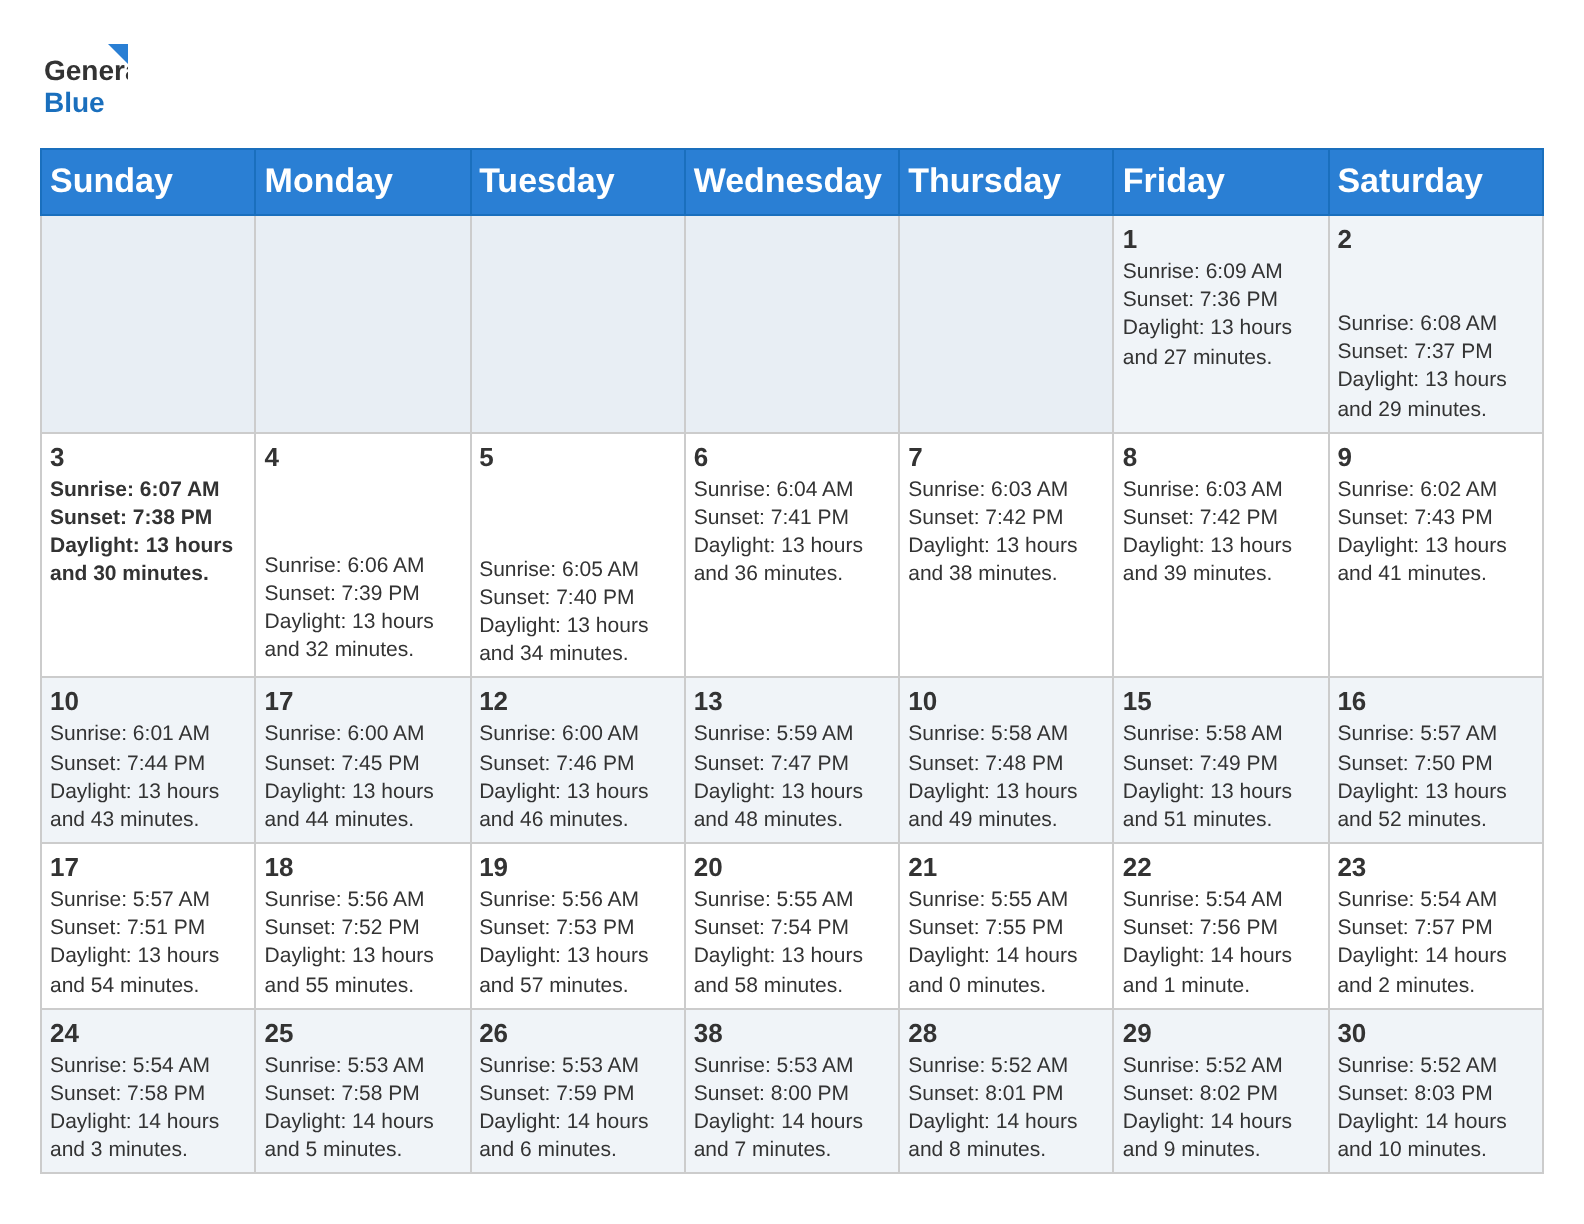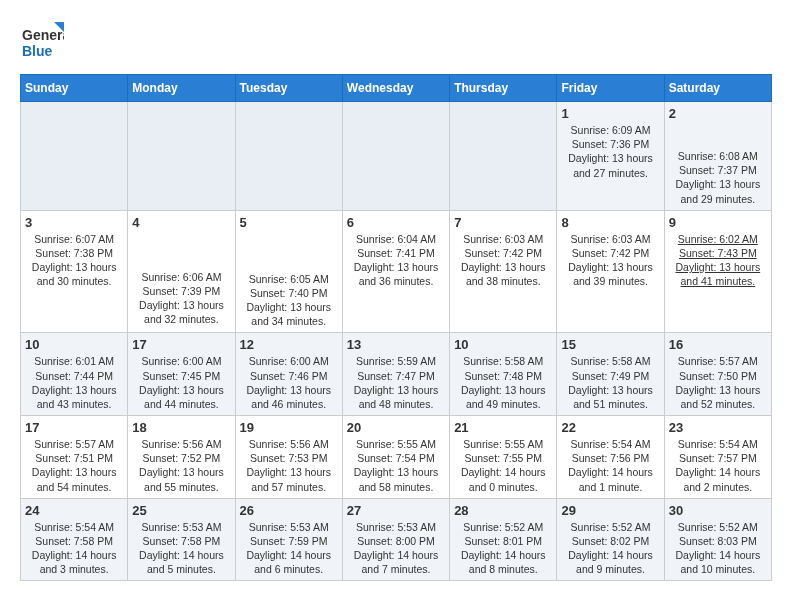--- a/index.html
+++ b/index.html
@@ -34,21 +34,21 @@
       color: #555;
     }
     .calendar {
       width: 100%;
       border-collapse: collapse;
       border: 1px solid #ccc;
     }
     .calendar th {
       background-color: #2a7fd4;
       color: white;
-      font-size: 12px;
+      font-size: 17px;
       padding: 6px 4px;
       border: 1px solid #1a6fbd;
       text-align: left;
     }
     .calendar td {
       border: 1px solid #ccc;
       vertical-align: top;
       padding: 4px;
       width: calc(100% / 7);
       min-height: 80px;
@@ -63,21 +63,20 @@
       font-size: 13px;
       font-weight: bold;
       color: #333;
       display: block;
       margin-bottom: 2px;
     }
     .day-info {
       color: #333;
       font-size: 10.5px;
       line-height: 1.35;
-      text-align: center;
     }
     .row-alt td {
       background: #f0f4f8;
     }
     .row-alt td.empty {
       background: #e8eef4;
     }
   </style>
 </head>
 <body>
@@ -126,21 +125,21 @@
           <span class="day-num">2</span>
           <div class="day-info" style="white-space: pre-line; margin-top: 28px;">Sunrise: 6:08 AM
 Sunset: 7:37 PM
 Daylight: 13 hours
 and 29 minutes.</div>
         </td>
       </tr>
       <tr>
         <td>
           <span class="day-num">3</span>
-          <div class="day-info" style="white-space: pre-line;">Sunrise: 6:07 AM
+          <div class="day-info" style="white-space: pre-line; font-weight: bold;">Sunrise: 6:07 AM
 Sunset: 7:38 PM
 Daylight: 13 hours
 and 30 minutes.</div>
         </td>
         <td>
           <span class="day-num">4</span>
           <div class="day-info" style="white-space: pre-line; margin-top: 40px;">Sunrise: 6:06 AM
 Sunset: 7:39 PM
 Daylight: 13 hours
 and 32 minutes.</div>
@@ -168,21 +167,21 @@
         </td>
         <td>
           <span class="day-num">8</span>
           <div class="day-info" style="white-space: pre-line;">Sunrise: 6:03 AM
 Sunset: 7:42 PM
 Daylight: 13 hours
 and 39 minutes.</div>
         </td>
         <td>
           <span class="day-num">9</span>
-          <div class="day-info" style="white-space: pre-line; text-decoration: underline;">Sunrise: 6:02 AM
+          <div class="day-info" style="white-space: pre-line;">Sunrise: 6:02 AM
 Sunset: 7:43 PM
 Daylight: 13 hours
 and 41 minutes.</div>
         </td>
       </tr>
       <tr class="row-alt">
         <td>
           <span class="day-num">10</span>
           <div class="day-info" style="white-space: pre-line;">Sunrise: 6:01 AM
 Sunset: 7:44 PM
@@ -299,21 +298,21 @@
 and 5 minutes.</div>
         </td>
         <td>
           <span class="day-num">26</span>
           <div class="day-info" style="white-space: pre-line;">Sunrise: 5:53 AM
 Sunset: 7:59 PM
 Daylight: 14 hours
 and 6 minutes.</div>
         </td>
         <td>
-          <span class="day-num">27</span>
+          <span class="day-num">38</span>
           <div class="day-info" style="white-space: pre-line;">Sunrise: 5:53 AM
 Sunset: 8:00 PM
 Daylight: 14 hours
 and 7 minutes.</div>
         </td>
         <td>
           <span class="day-num">28</span>
           <div class="day-info" style="white-space: pre-line;">Sunrise: 5:52 AM
 Sunset: 8:01 PM
 Daylight: 14 hours

